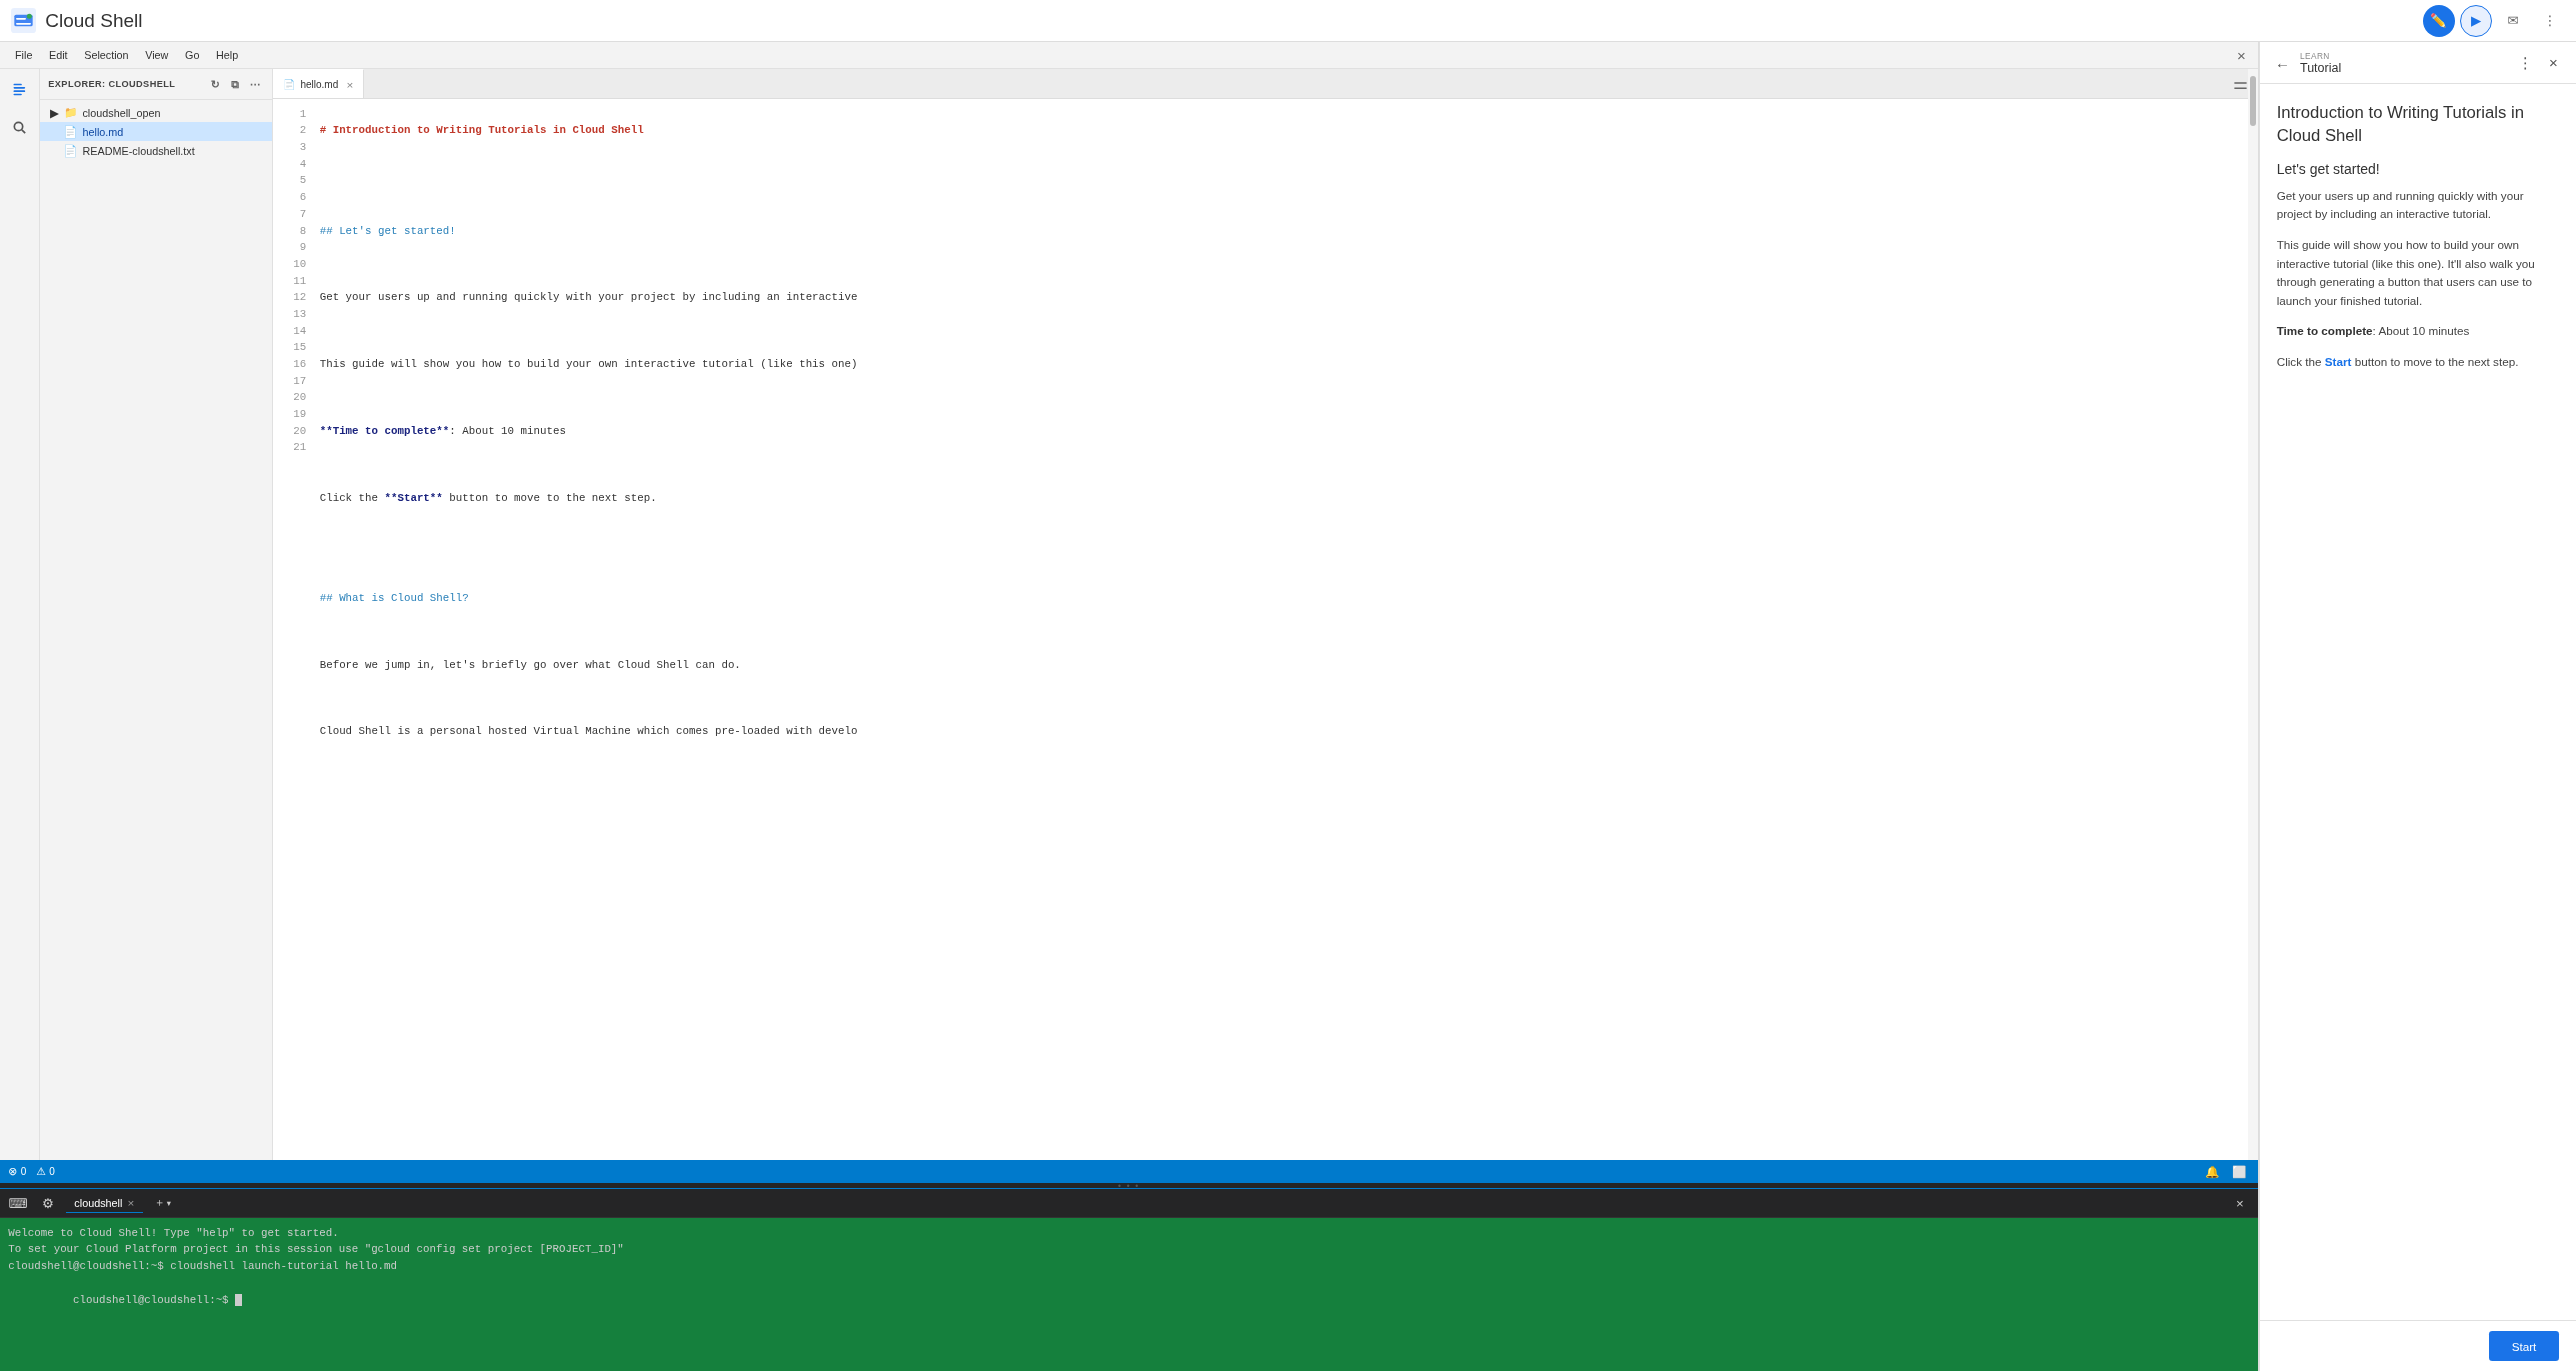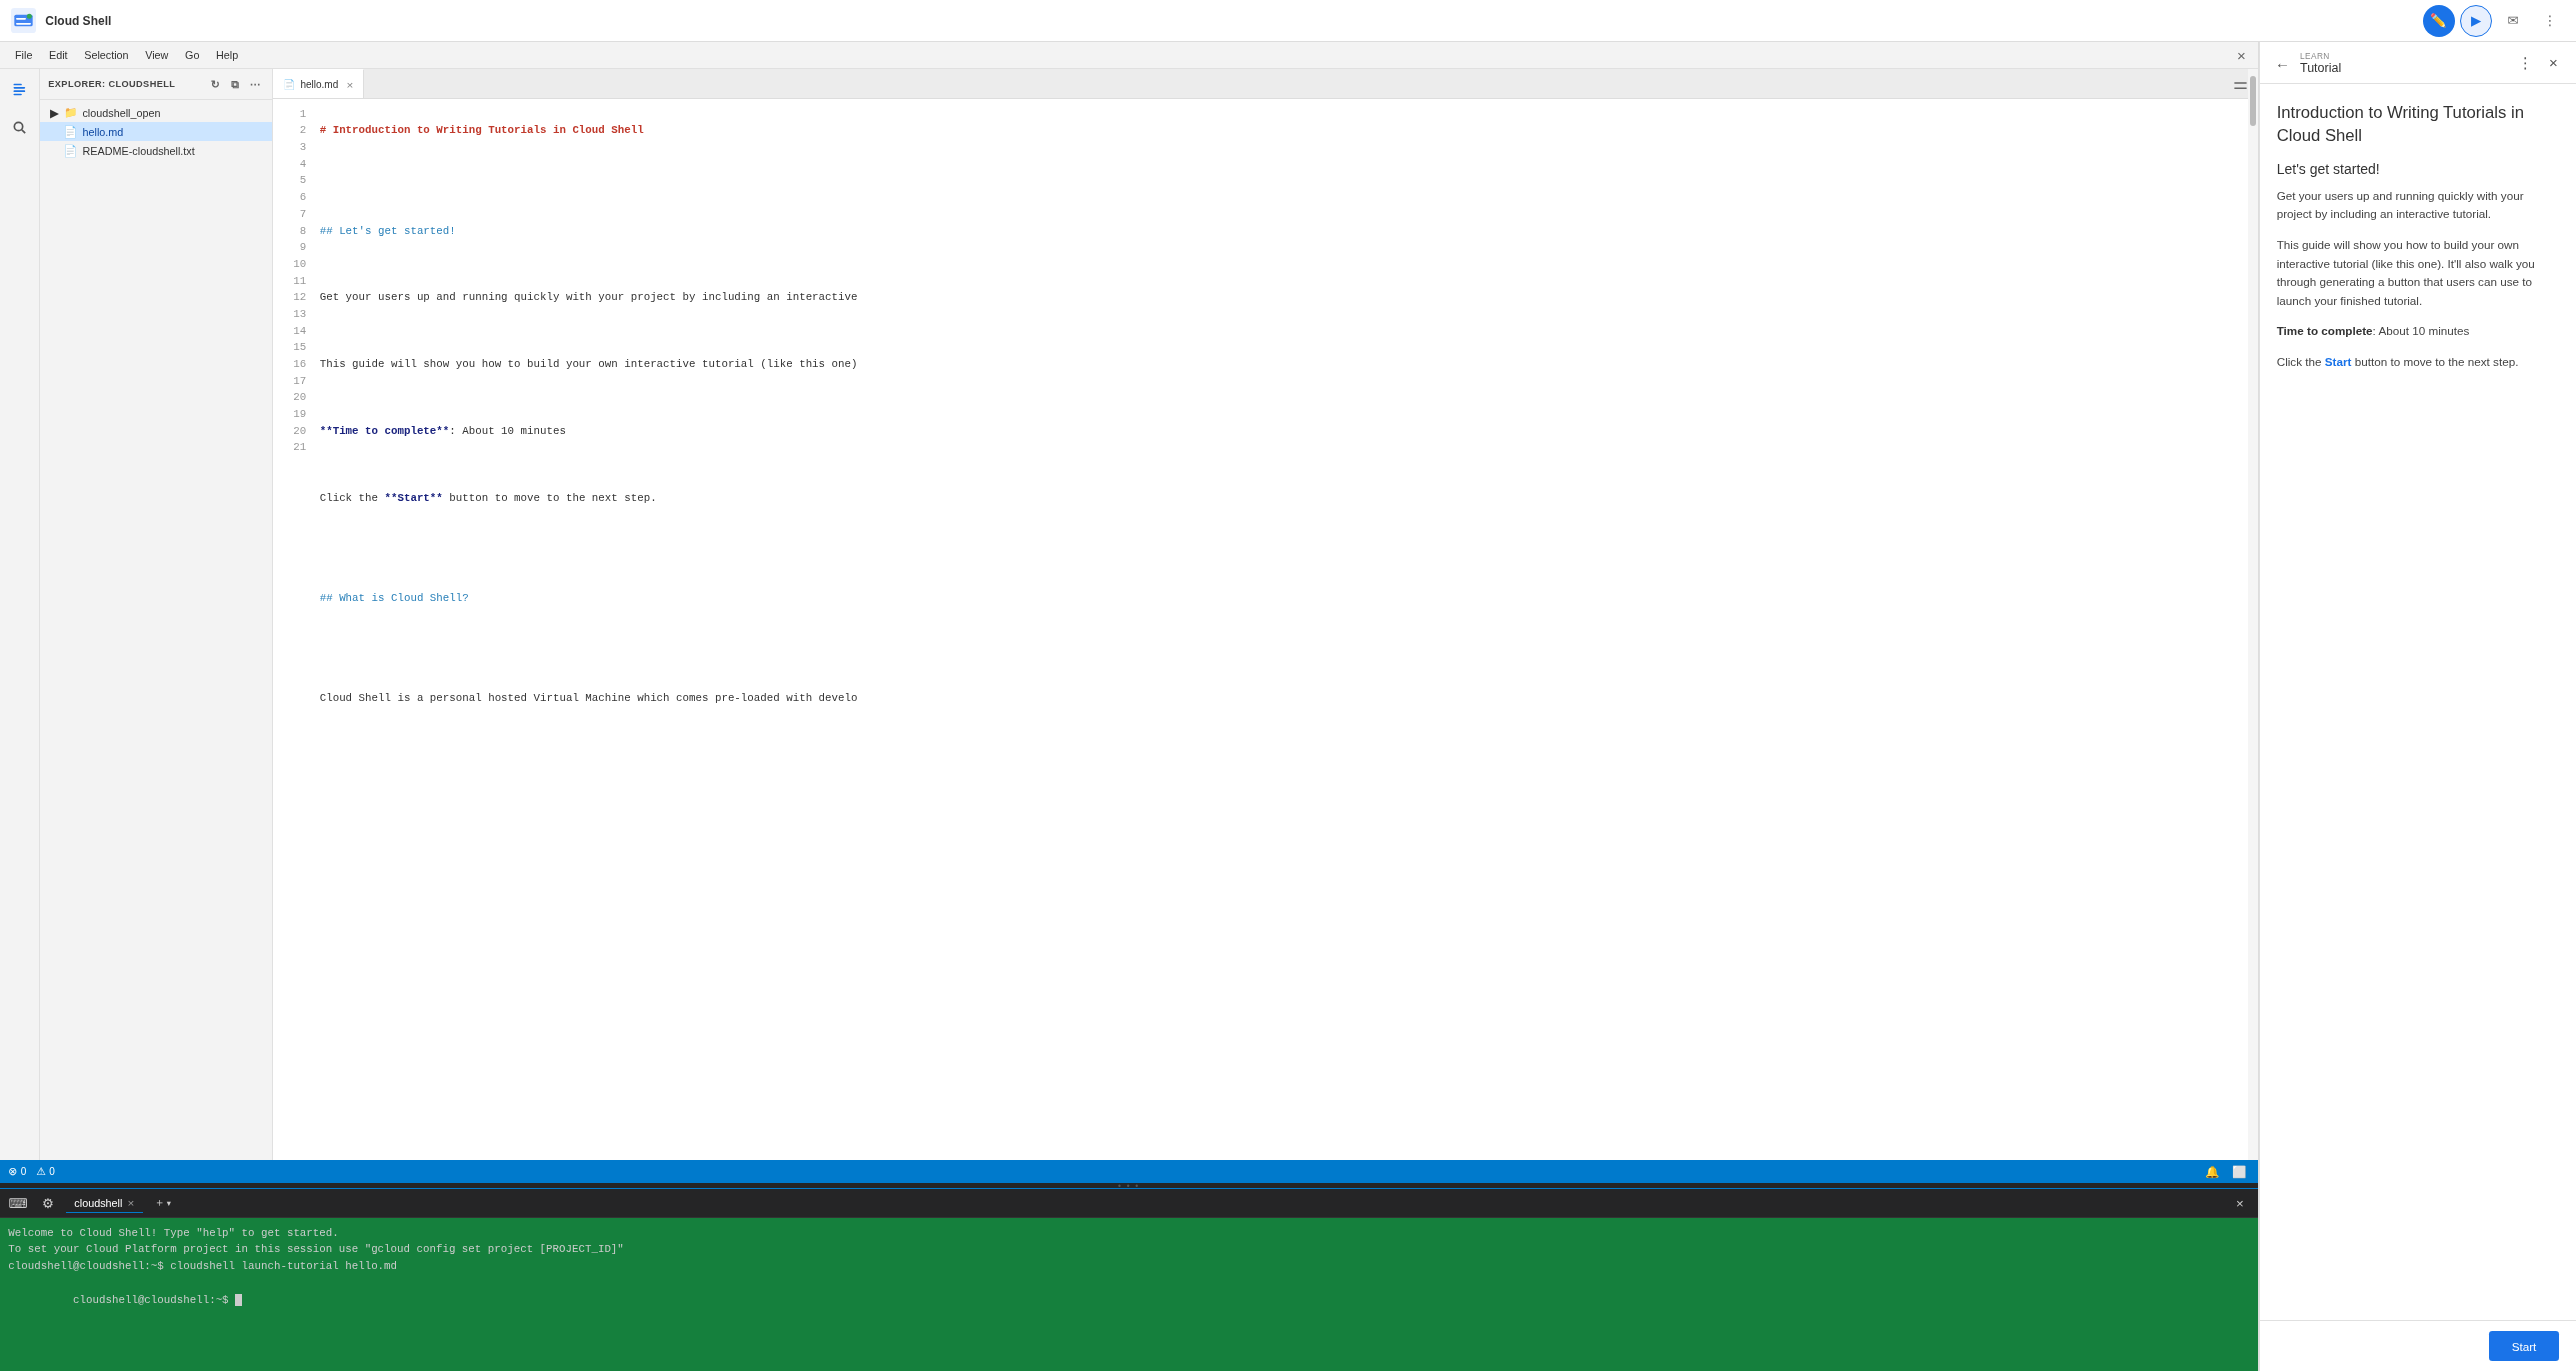--- a/index.html
+++ b/index.html
@@ -4,21 +4,21 @@
   <style>
     * { box-sizing: border-box; margin: 0; padding: 0; }
     body { font-family: 'Segoe UI', Arial, sans-serif; font-size: 10.8px; background: #1e1e1e; color: #ccc; display: flex; flex-direction: column; height: 100vh; overflow: hidden; }
 
     
     .title-bar {
       display: flex; align-items: center; background: #fff; height: 42px; padding: 0 10px; border-bottom: 0.8px solid #ddd; flex-shrink: 0;
     }
     .title-bar-logo { width: 27px; height: 27px; margin-right: 8.3px; display: flex; align-items: center; justify-content: center; }
     .title-bar-logo svg { width: 25px; height: 25px; }
-    .title-bar-title { font-size: 12px; color: #333; font-weight: 700; flex: 1; }
+    .title-bar-title { font-size: 19px; color: #333; font-weight: 400; flex: 1; }
     .title-bar-actions { display: flex; align-items: center; gap: 5px; }
     .tb-btn {
       width: 32px; height: 32px; border-radius: 50%; border: none; cursor: pointer; display: flex; align-items: center; justify-content: center; font-size: 13.3px; background: transparent;
     }
     .tb-btn.active-blue { background: #1a73e8; color: #fff; }
     .tb-btn.active-outline { background: #e8f0fe; color: #1a73e8; border: 1.7px solid #1a73e8; }
     .tb-btn.gray { color: #666; }
 
     
     .main-area { display: flex; flex: 1; overflow: hidden; }
@@ -236,20 +236,21 @@
 <span class="code-line md-text"></span>
 <span class="code-line md-text">This guide will show you how to build your own interactive tutorial (like this one)</span>
 <span class="code-line md-text"></span>
 <span class="code-line md-text"><span class="md-bold">**Time to complete**</span>: About 10 minutes</span>
 <span class="code-line md-text"></span>
 <span class="code-line md-text">Click the <span class="md-bold">**Start**</span> button to move to the next step.</span>
 <span class="code-line md-text"></span>
 <span class="code-line md-text"></span>
 <span class="code-line md-h2">## What is Cloud Shell?</span>
 <span class="code-line md-text"></span>
+<span class="code-line md-text">Before we jump in, let's briefly go over what Cloud Shell can do.</span>
 <span class="code-line md-text"></span>
 <span class="code-line md-text">Cloud Shell is a personal hosted Virtual Machine which comes pre-loaded with develo</span>
 <span class="code-line md-text"></span>
 <span class="code-line md-text"></span>
           </div>
           <div style="position:absolute;right:0;top:0;bottom:0;width:10px;background:#f5f5f5;">
             <div style="width:6.7px;height:50px;background:#bbb;border-radius:3.3px;margin:6.7px auto;"></div>
           </div>
         </div>
       </div>

